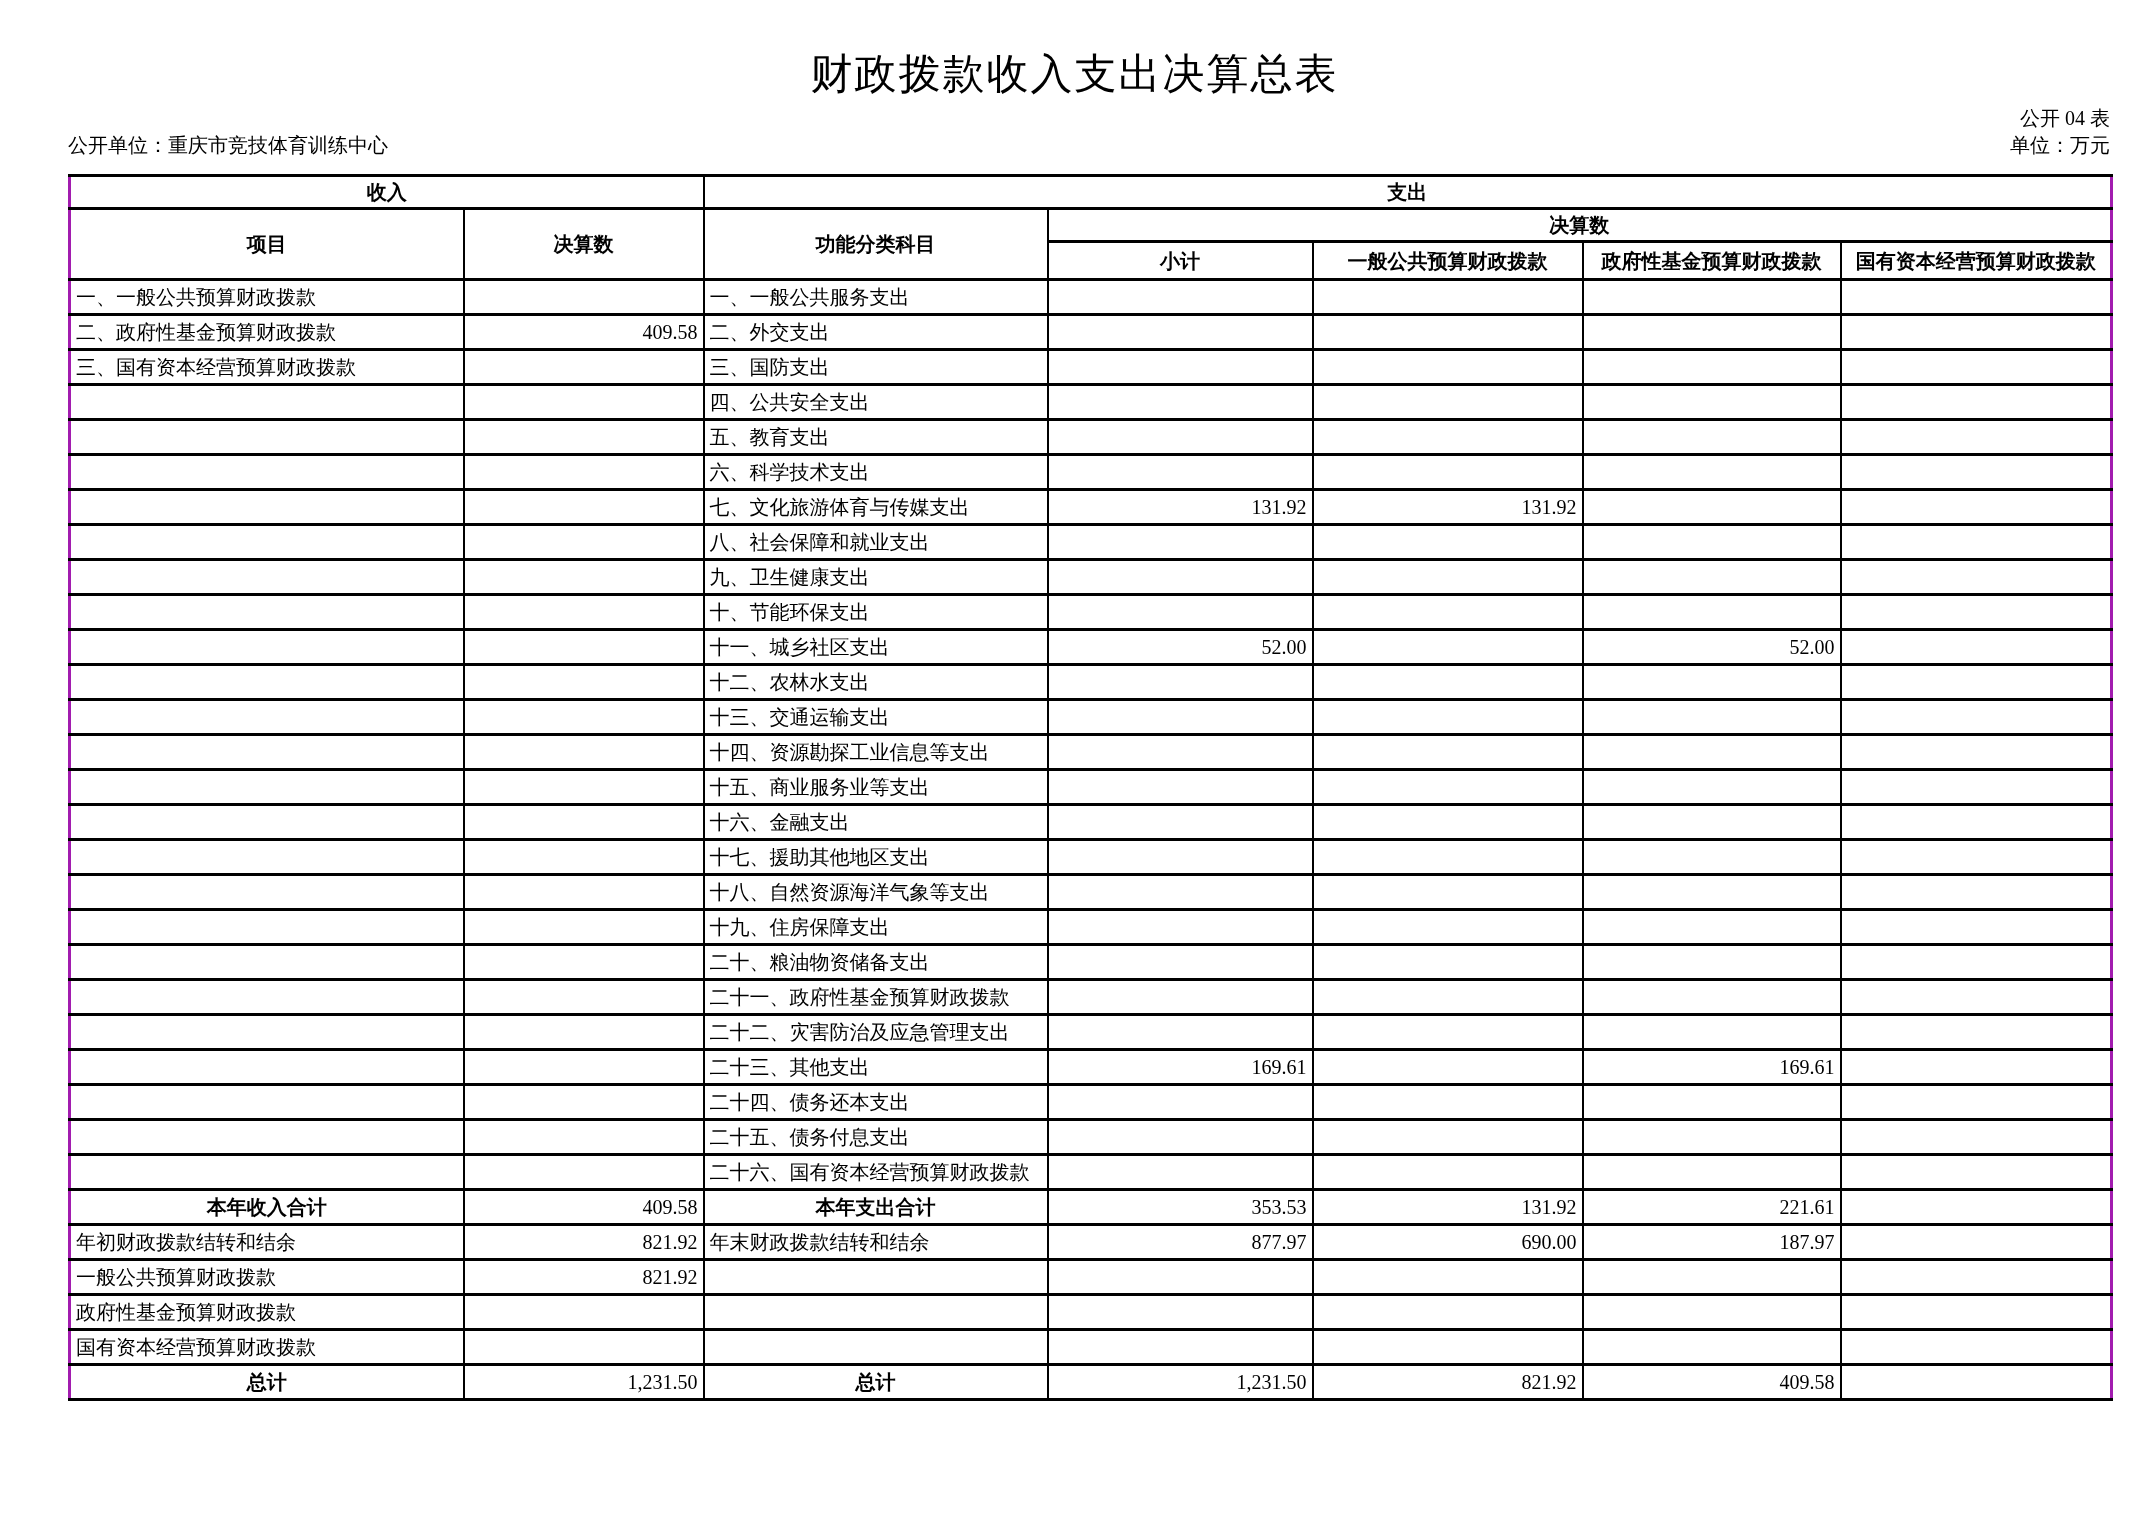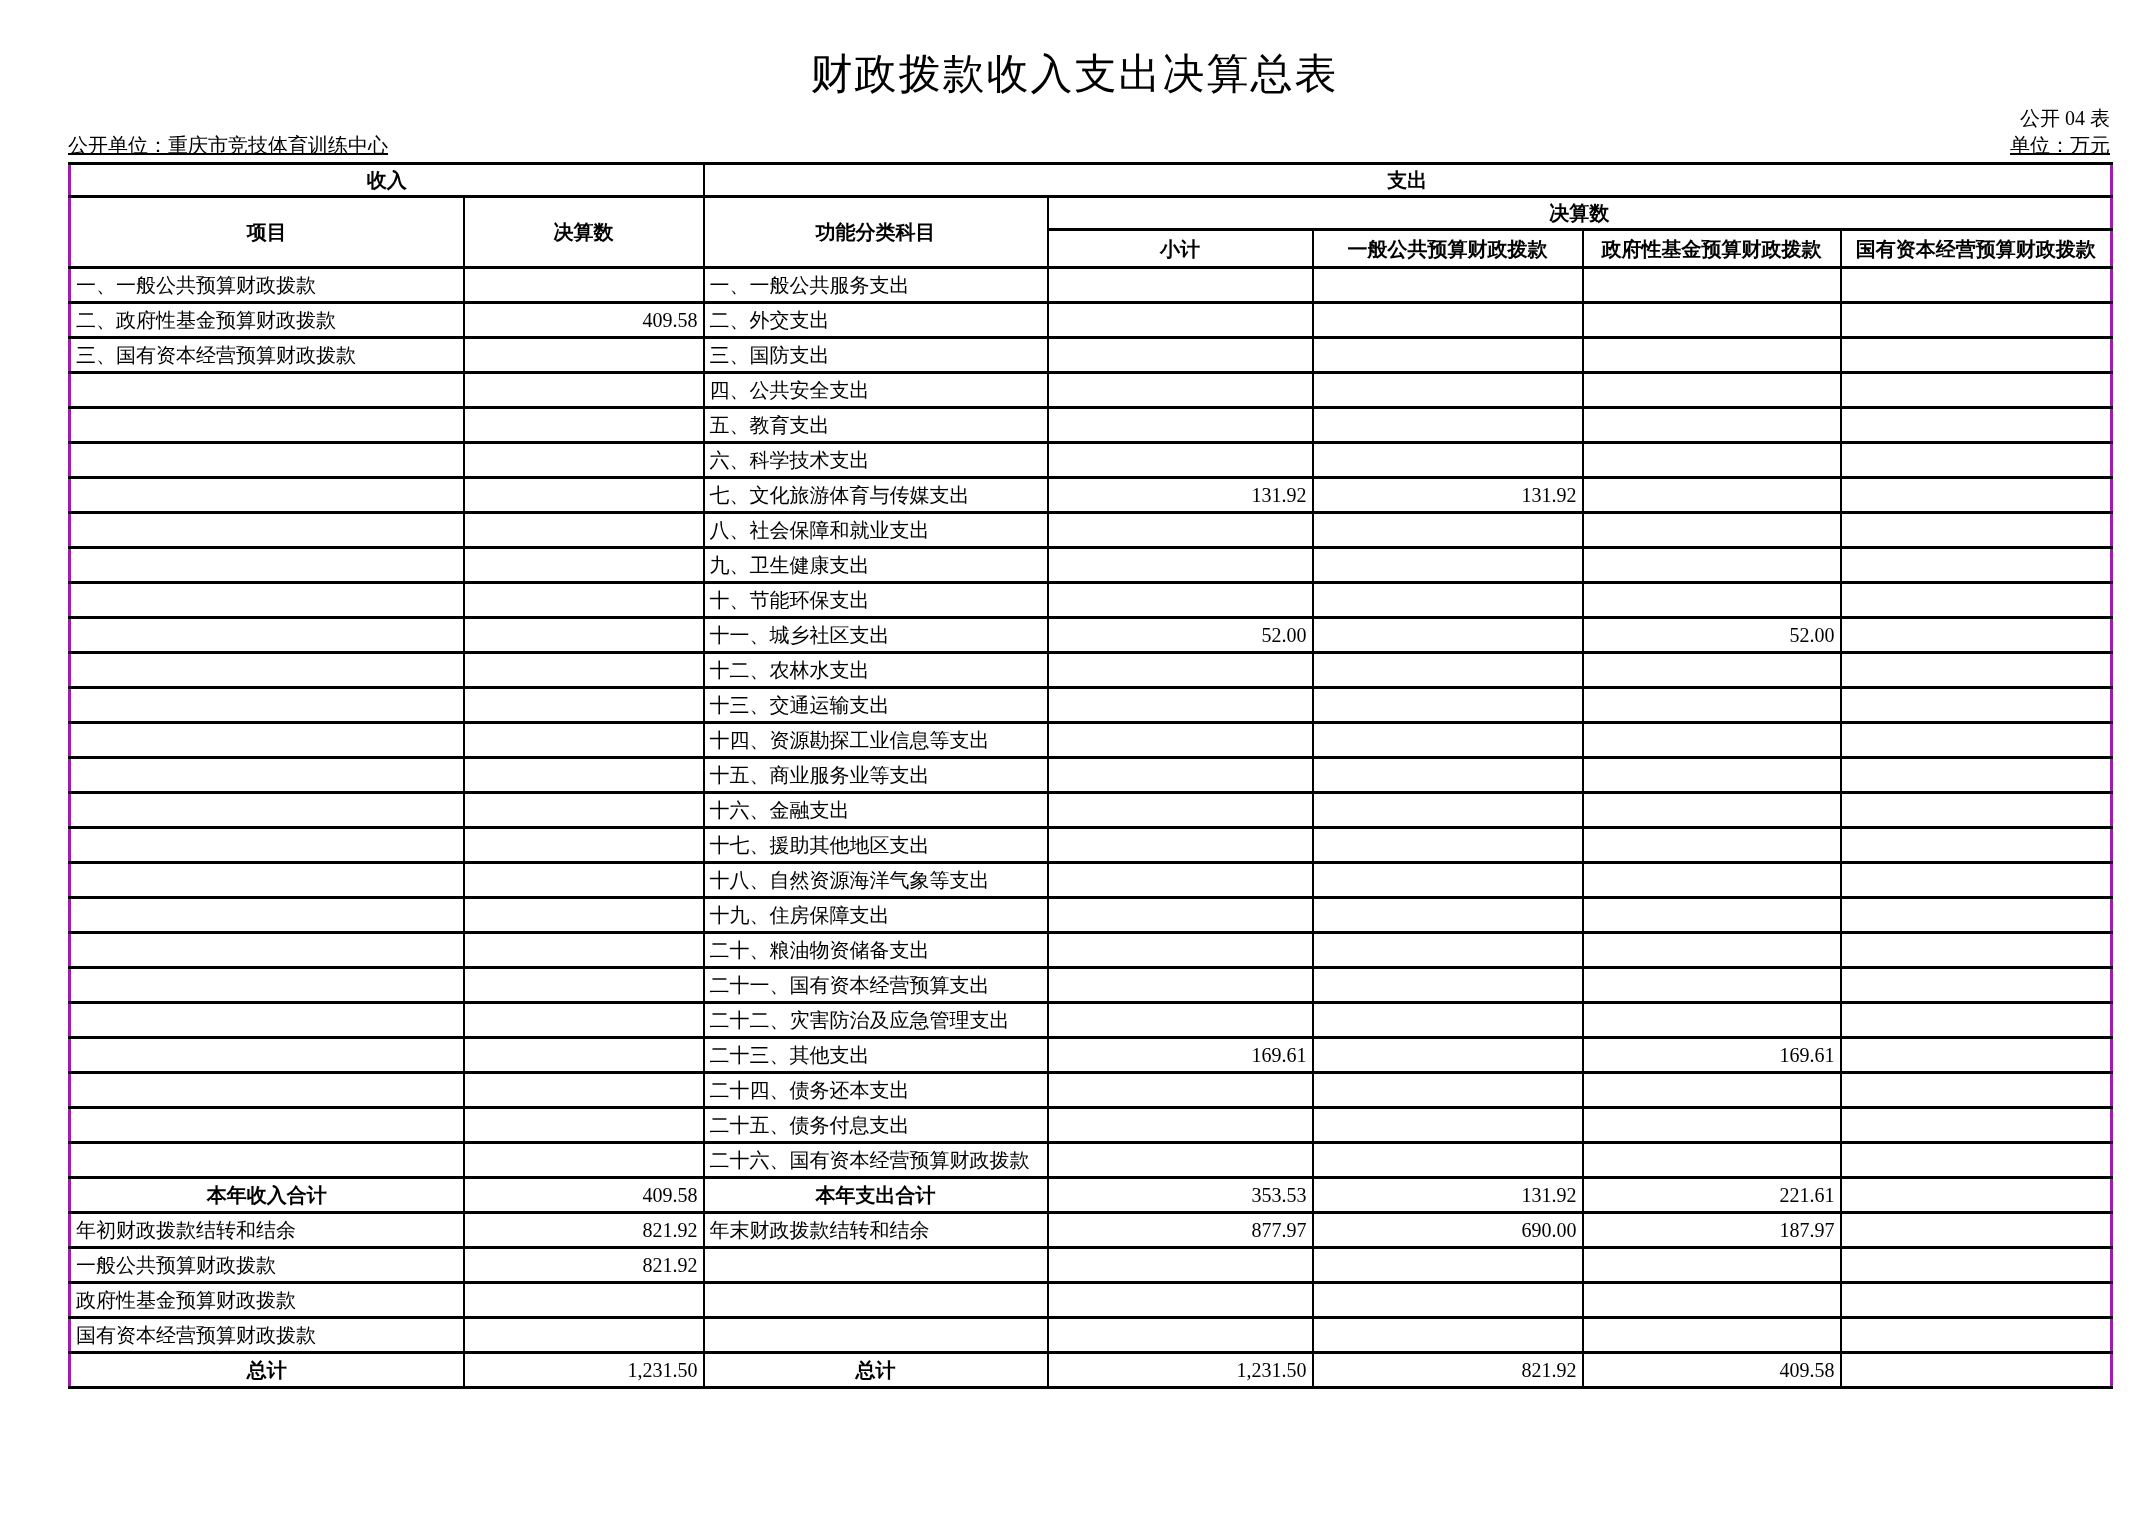--- a/index.html
+++ b/index.html
@@ -16,23 +16,23 @@
     text-align:center;
     font-size:42px; font-weight:normal;
     letter-spacing:2px;
     line-height:1.15;
   }
   .form-no {
     width:2042px; margin:8px auto 0 68px;
     text-align:right; font-size:20px; line-height:1.2;
   }
   .meta-row {
-    width:2042px; margin:2px auto 4px 68px;
+    width:2042px; margin:2px auto 16px 68px;
     display:flex; justify-content:space-between;
-    font-size:20px; line-height:1.3;text-decoration:underline;
+    font-size:20px; line-height:1.3;
   }
 
   table.fin {
     border-collapse:collapse; table-layout:fixed;
     width:2042px; margin-left:68px;
     border:3px solid #a21caf;
   }
   table.fin td {
     border-left:2px solid #000; border-right:2px solid #000;
     border-top:3px solid #000; border-bottom:3px solid #000;
@@ -270,21 +270,21 @@
     <td class="c1 num"></td>
     <td class="c2">二十、粮油物资储备支出</td>
     <td class="c3 num"></td>
     <td class="c4 num"></td>
     <td class="c5 num"></td>
     <td class="c6 num"></td>
   </tr>
         <tr>
     <td class="c0"></td>
     <td class="c1 num"></td>
-    <td class="c2">二十一、国有资本经营预算支出</td>
+    <td class="c2">二十一、政府性基金预算财政拨款</td>
     <td class="c3 num"></td>
     <td class="c4 num"></td>
     <td class="c5 num"></td>
     <td class="c6 num"></td>
   </tr>
         <tr>
     <td class="c0"></td>
     <td class="c1 num"></td>
     <td class="c2">二十二、灾害防治及应急管理支出</td>
     <td class="c3 num"></td>

